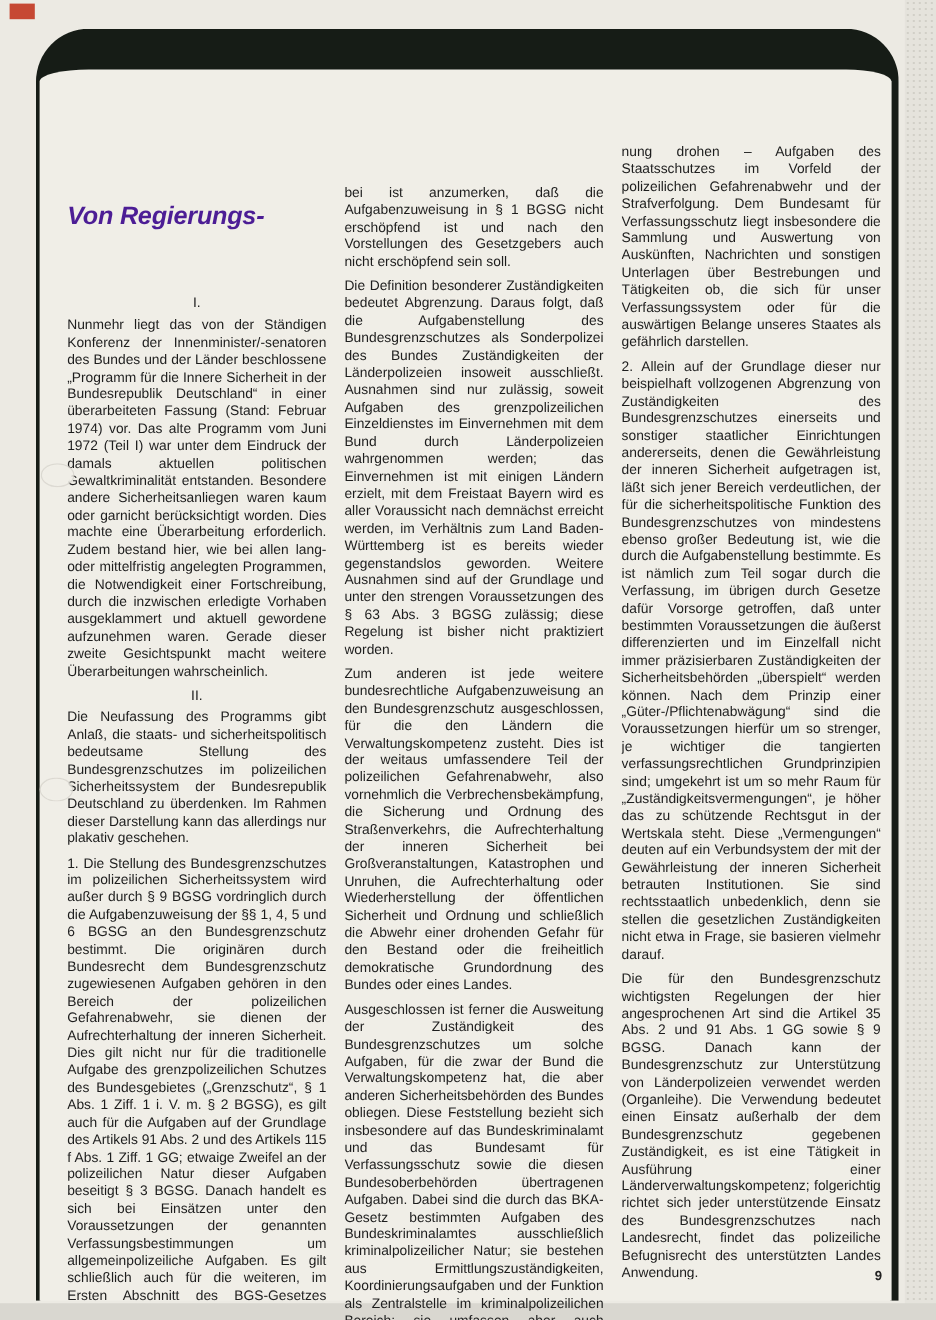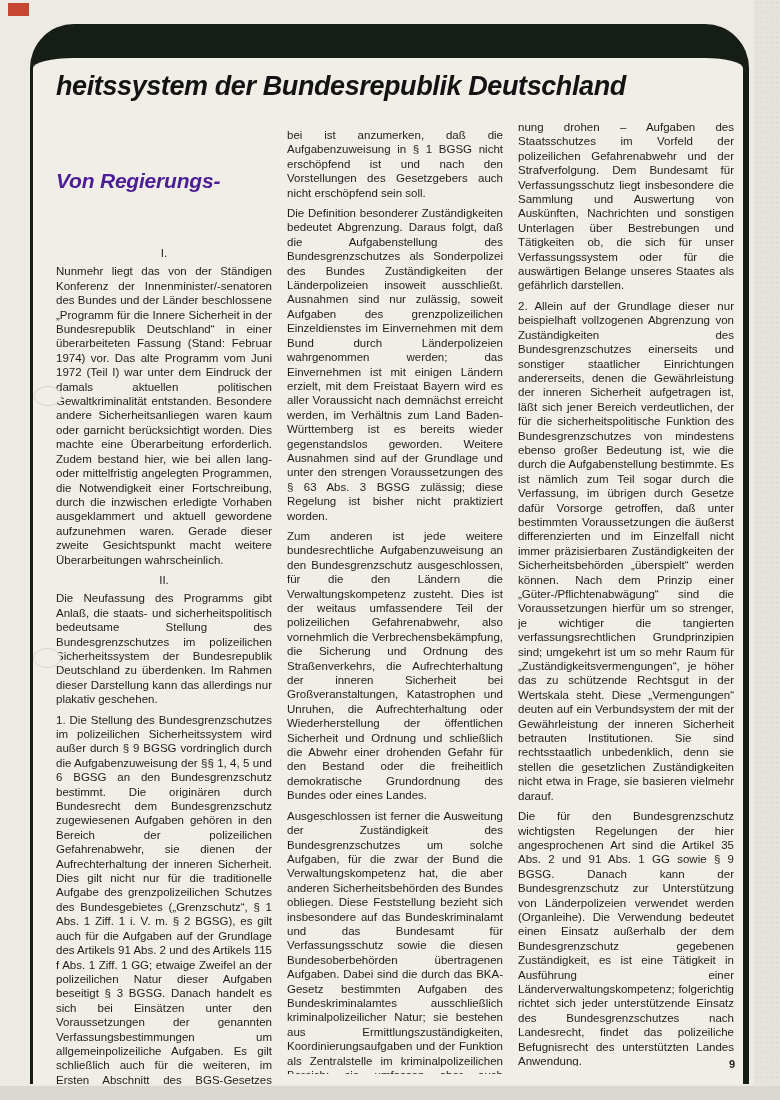--- a/index.html
+++ b/index.html
@@ -44,21 +44,21 @@
     position:absolute;left:56px;top:168px;width:220px;
     font-size:21px;font-weight:bold;font-style:italic;
     line-height:25px;letter-spacing:-0.2px;color:#4c1d95;
   }
   .col{
     position:absolute;width:216px;overflow:hidden;
     font-size:11.5px;line-height:14.4px;text-align:justify;
     hyphens:auto;-webkit-hyphens:auto;
   }
   .col-1{left:56px;top:246px;height:838px;}
-  .col-2{left:287px;top:128px;height:946px;}
+  .col-2{left:287px;top:154px;height:946px;}
   .col-3{left:518px;top:120px;height:946px;}
   .para{margin:0 0 6px 0;}
   .para:last-child{margin-bottom:0;}
   .sec-head{text-align:center;margin:6px 0 4px 0;}
   .sec-head.first{margin-top:0;}
   .page-num{
     position:absolute;left:729px;top:1058px;
     font-size:11px;font-weight:bold;color:#222;
   }
   
@@ -74,21 +74,20 @@
 </head>
 <body>
 
 <div class="edge-right"></div>
 <div class="edge-bottom"></div>
 <div class="reg-mark"></div>
 
 <div class="frame"></div>
 
 <div class="title">
-  <div>heitssystem der Bundesrepublik Deutschland</div>
 </div>
 
 <div class="author">
   <div>Von Regierungs-</div>
 </div>
 
 <div class="col col-1">
   <div class="sec-head first">I.</div>
   <p class="para">Nunmehr liegt das von der Ständigen Konferenz der Innenminister/-senatoren des Bundes und der Länder beschlossene „Programm für die Innere Sicherheit in der Bundesrepublik Deutschland“ in einer überarbeiteten Fassung (Stand: Februar 1974) vor. Das alte Programm vom Juni 1972 (Teil I) war unter dem Eindruck der damals aktuellen politischen Gewaltkriminalität entstanden. Besondere andere Sicherheitsanliegen waren kaum oder garnicht berücksichtigt worden. Dies machte eine Überarbeitung erforderlich. Zudem bestand hier, wie bei allen lang- oder mittelfristig angelegten Programmen, die Notwendigkeit einer Fortschreibung, durch die inzwischen erledigte Vorhaben ausgeklammert und aktuell gewordene aufzunehmen waren. Gerade dieser zweite Gesichtspunkt macht weitere Überarbeitungen wahrscheinlich.</p>
   <div class="sec-head">II.</div>

